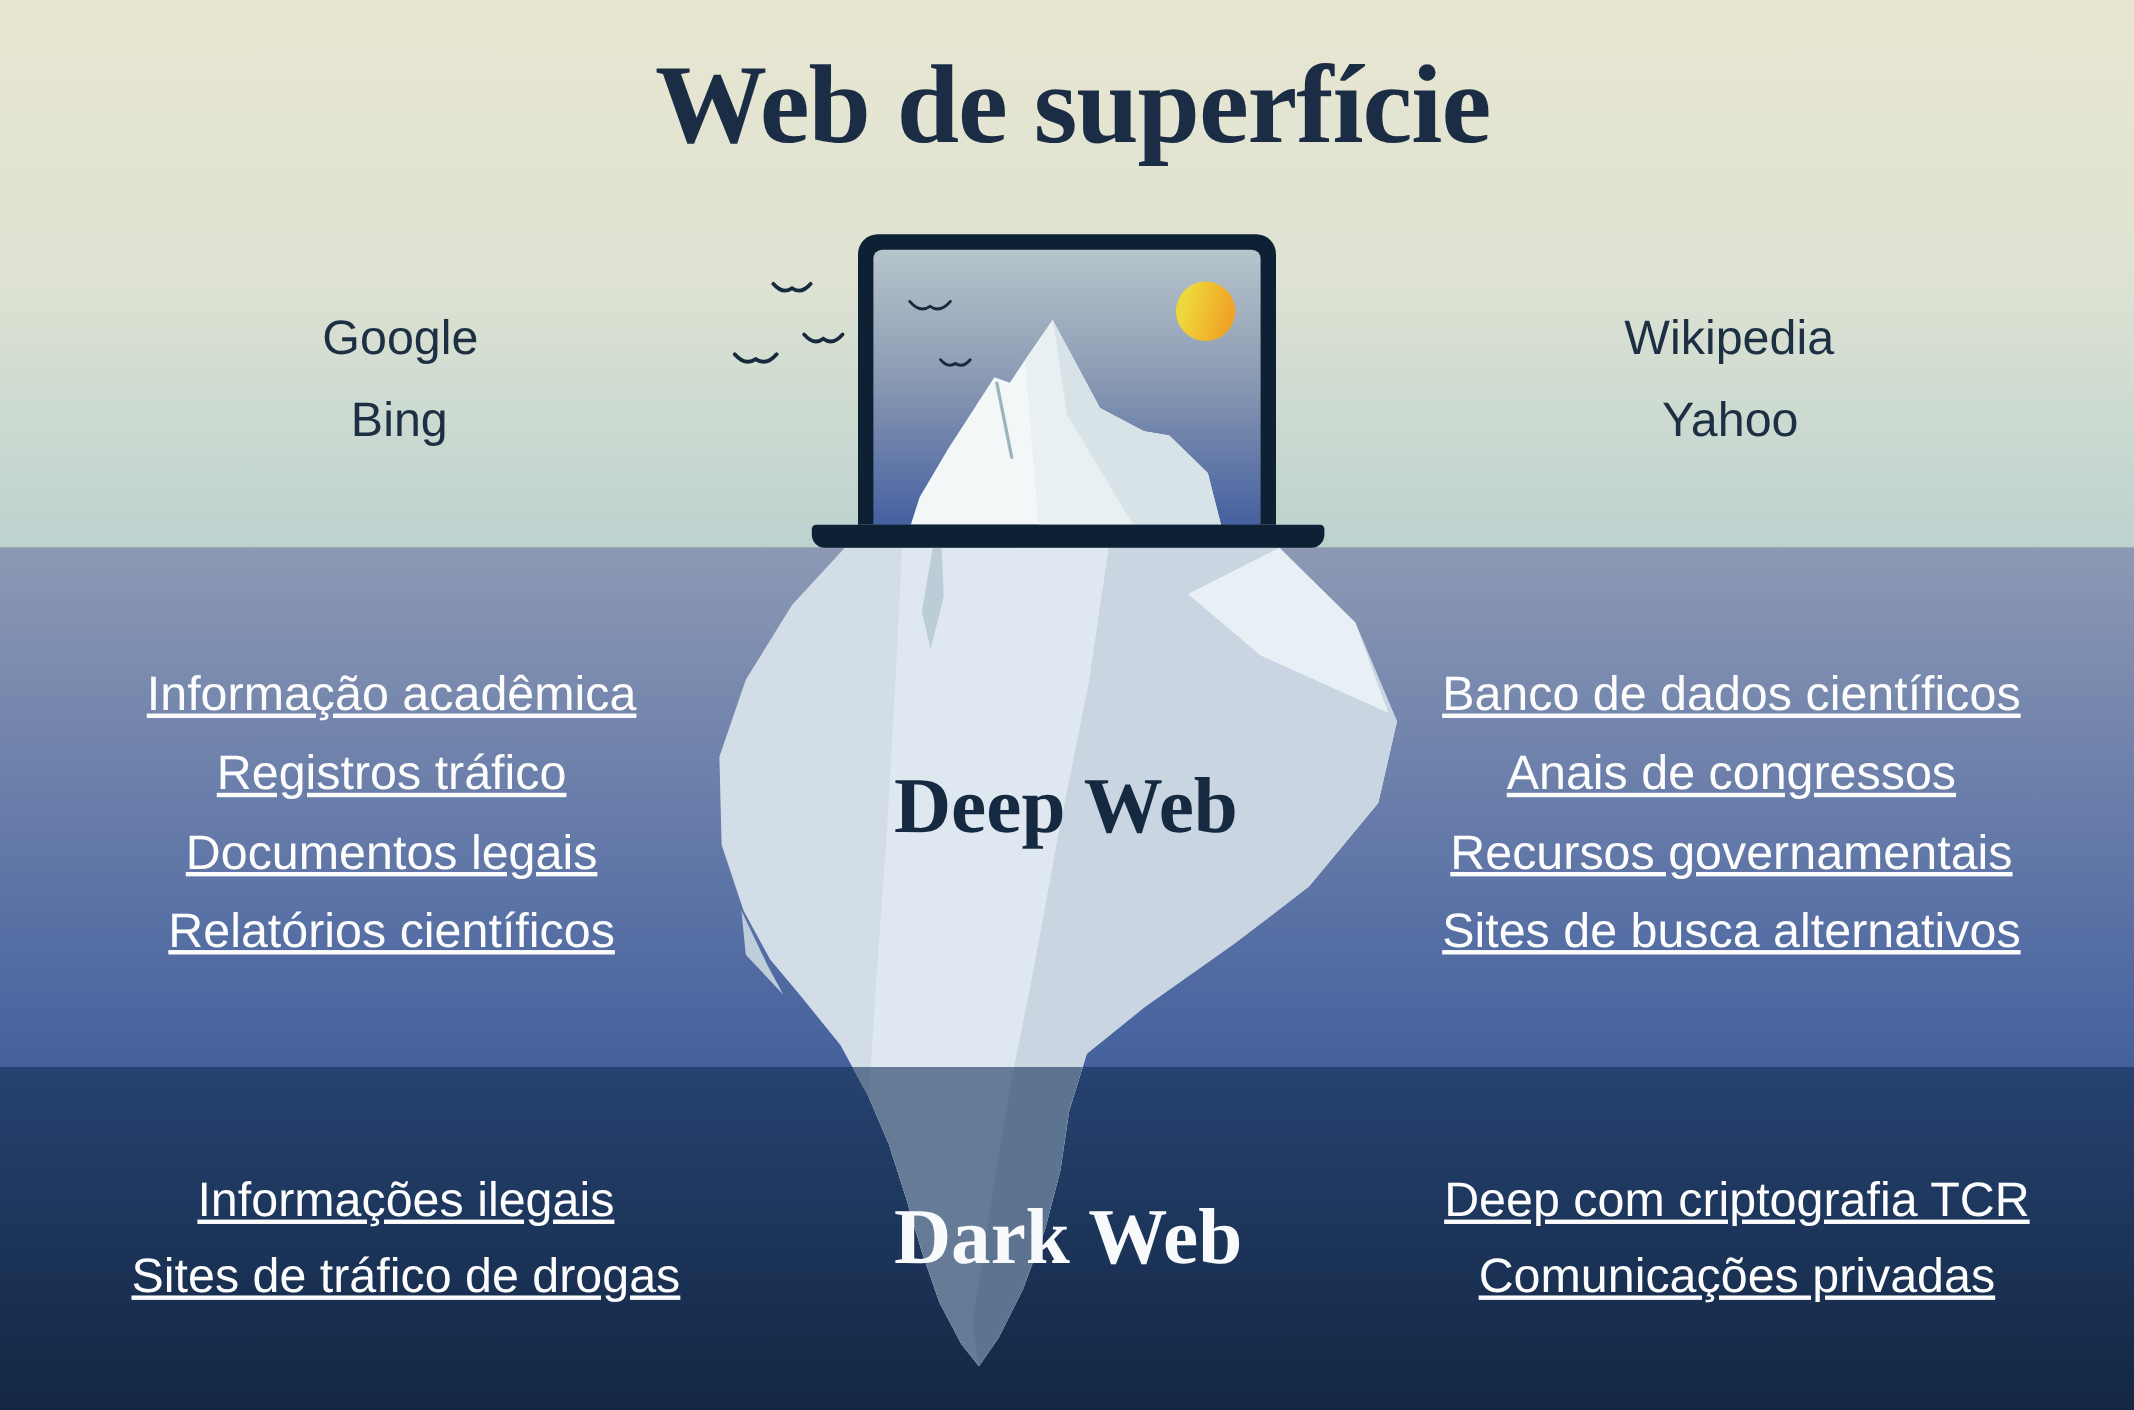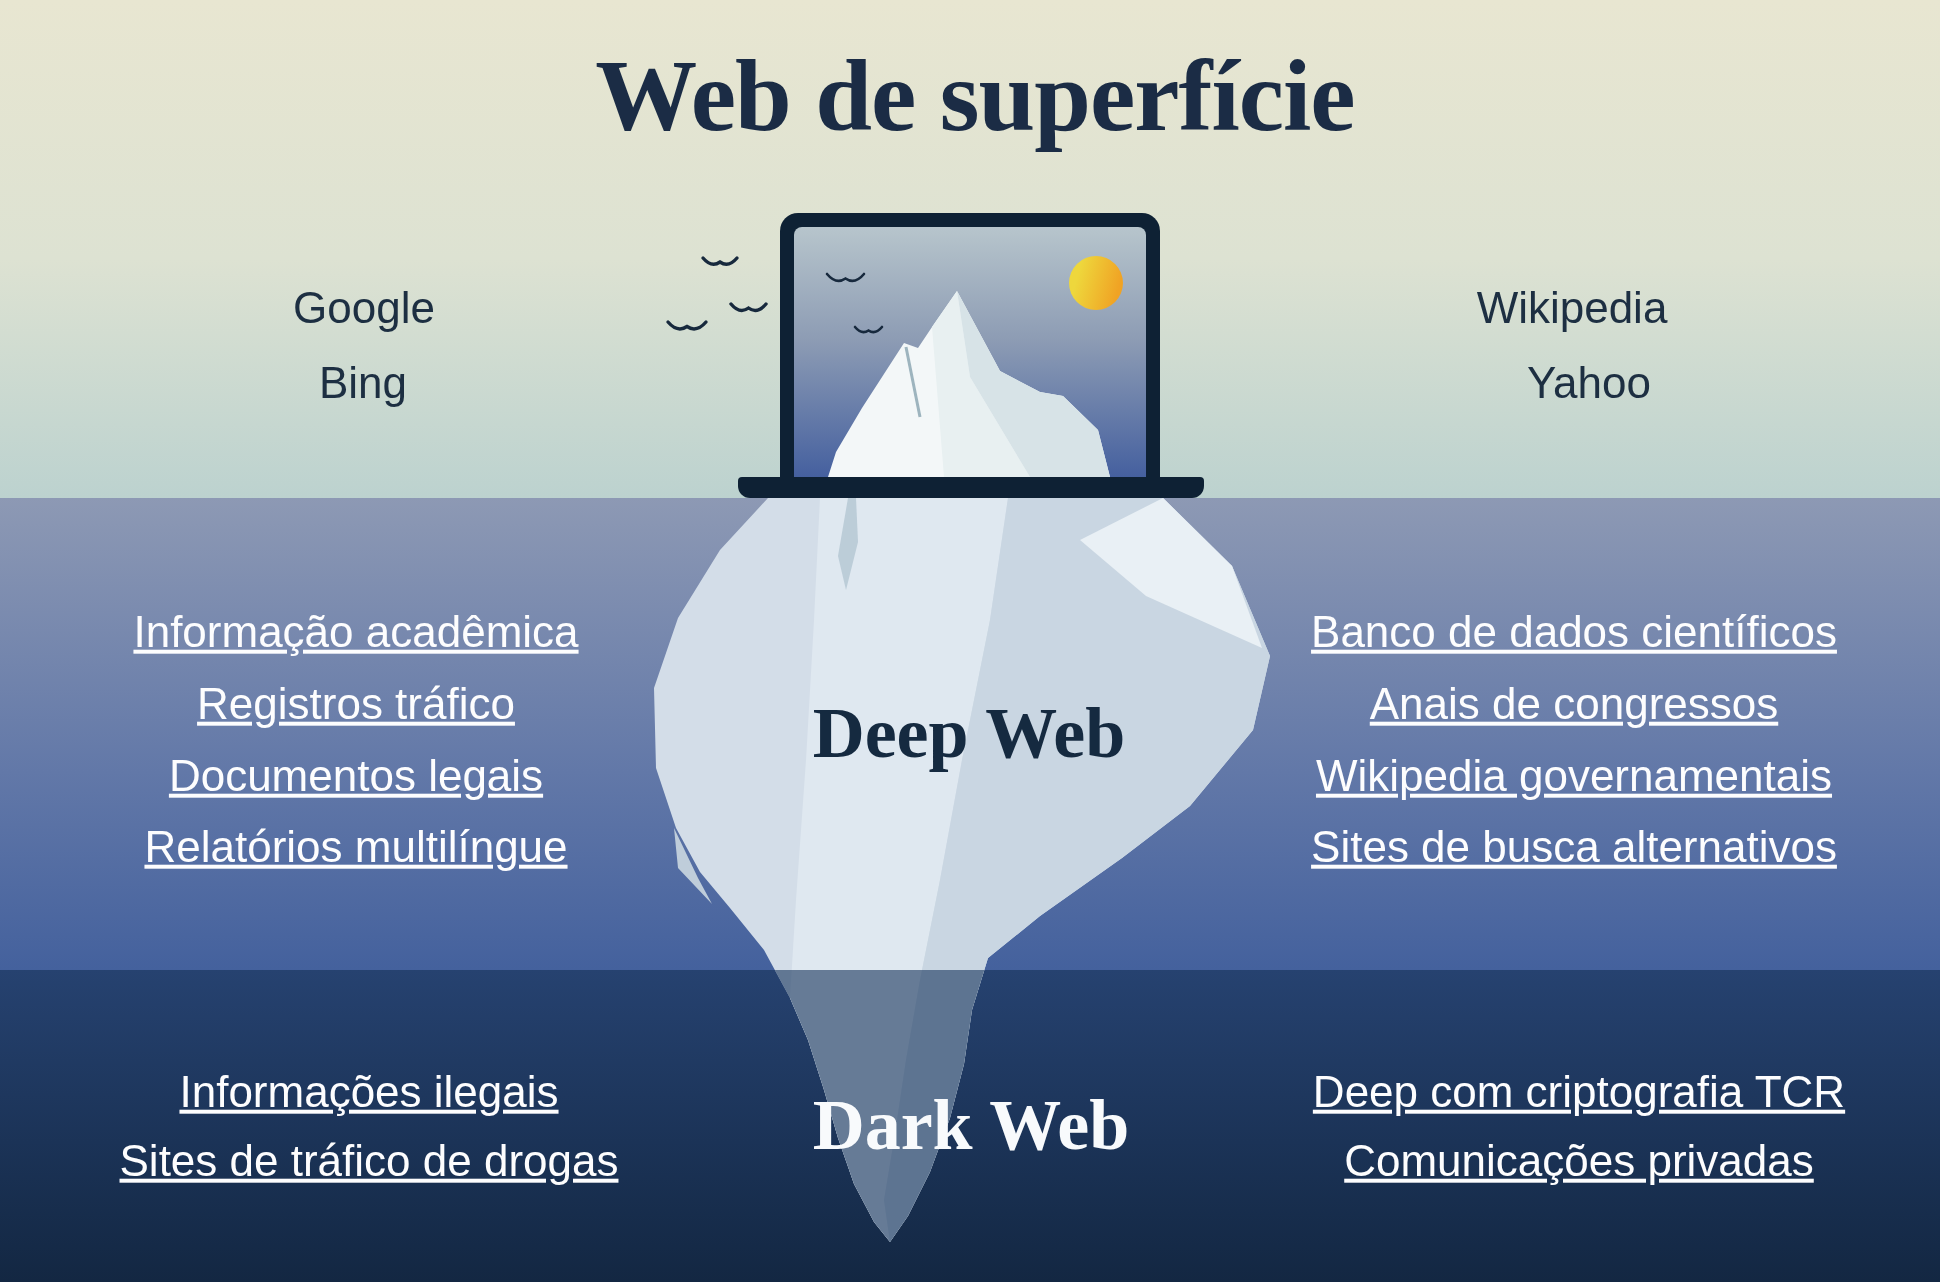--- a/index.html
+++ b/index.html
@@ -96,30 +96,30 @@
       <div class="sun"></div>
     </div>
   </div>
   <div class="laptop-base"></div>
 
   <div class="txt page-title" style="left:975px;top:96px;">Web de superfície</div>
 
   <div class="txt label navy" style="left:364px;top:308px;">Google</div>
   <div class="txt label navy" style="left:363px;top:383px;">Bing</div>
   <div class="txt label navy" style="left:1572px;top:308px;">Wikipedia</div>
-  <div class="txt label navy" style="left:1573px;top:383px;margin-left:16px;">Yahoo</div>
+  <div class="txt label navy" style="left:1573px;top:383px;">Yahoo</div>
 
   <div class="txt zone-title deep" style="left:969px;top:733px;">Deep Web</div>
   <div class="txt label white" style="left:356px;top:632px;">Informação acadêmica</div>
   <div class="txt label white" style="left:356px;top:704px;">Registros tráfico</div>
   <div class="txt label white" style="left:356px;top:776px;">Documentos legais</div>
-  <div class="txt label white" style="left:356px;top:847px;">Relatórios multilíngue</div>
+  <div class="txt label white" style="left:356px;top:847px;">Relatórios científicos</div>
   <div class="txt label white" style="left:1574px;top:632px;">Banco de dados científicos</div>
   <div class="txt label white" style="left:1574px;top:704px;">Anais de congressos</div>
-  <div class="txt label white" style="left:1574px;top:776px;">Wikipedia governamentais</div>
+  <div class="txt label white" style="left:1574px;top:776px;">Recursos governamentais</div>
   <div class="txt label white" style="left:1574px;top:847px;">Sites de busca alternativos</div>
 
   <div class="txt zone-title dark" style="left:971px;top:1125px;">Dark Web</div>
   <div class="txt label white" style="left:369px;top:1092px;">Informações ilegais</div>
   <div class="txt label white" style="left:369px;top:1161px;">Sites de tráfico de drogas</div>
   <div class="txt label white" style="left:1579px;top:1092px;">Deep com criptografia TCR</div>
   <div class="txt label white" style="left:1579px;top:1161px;">Comunicações privadas</div>
 
 </div>
 

